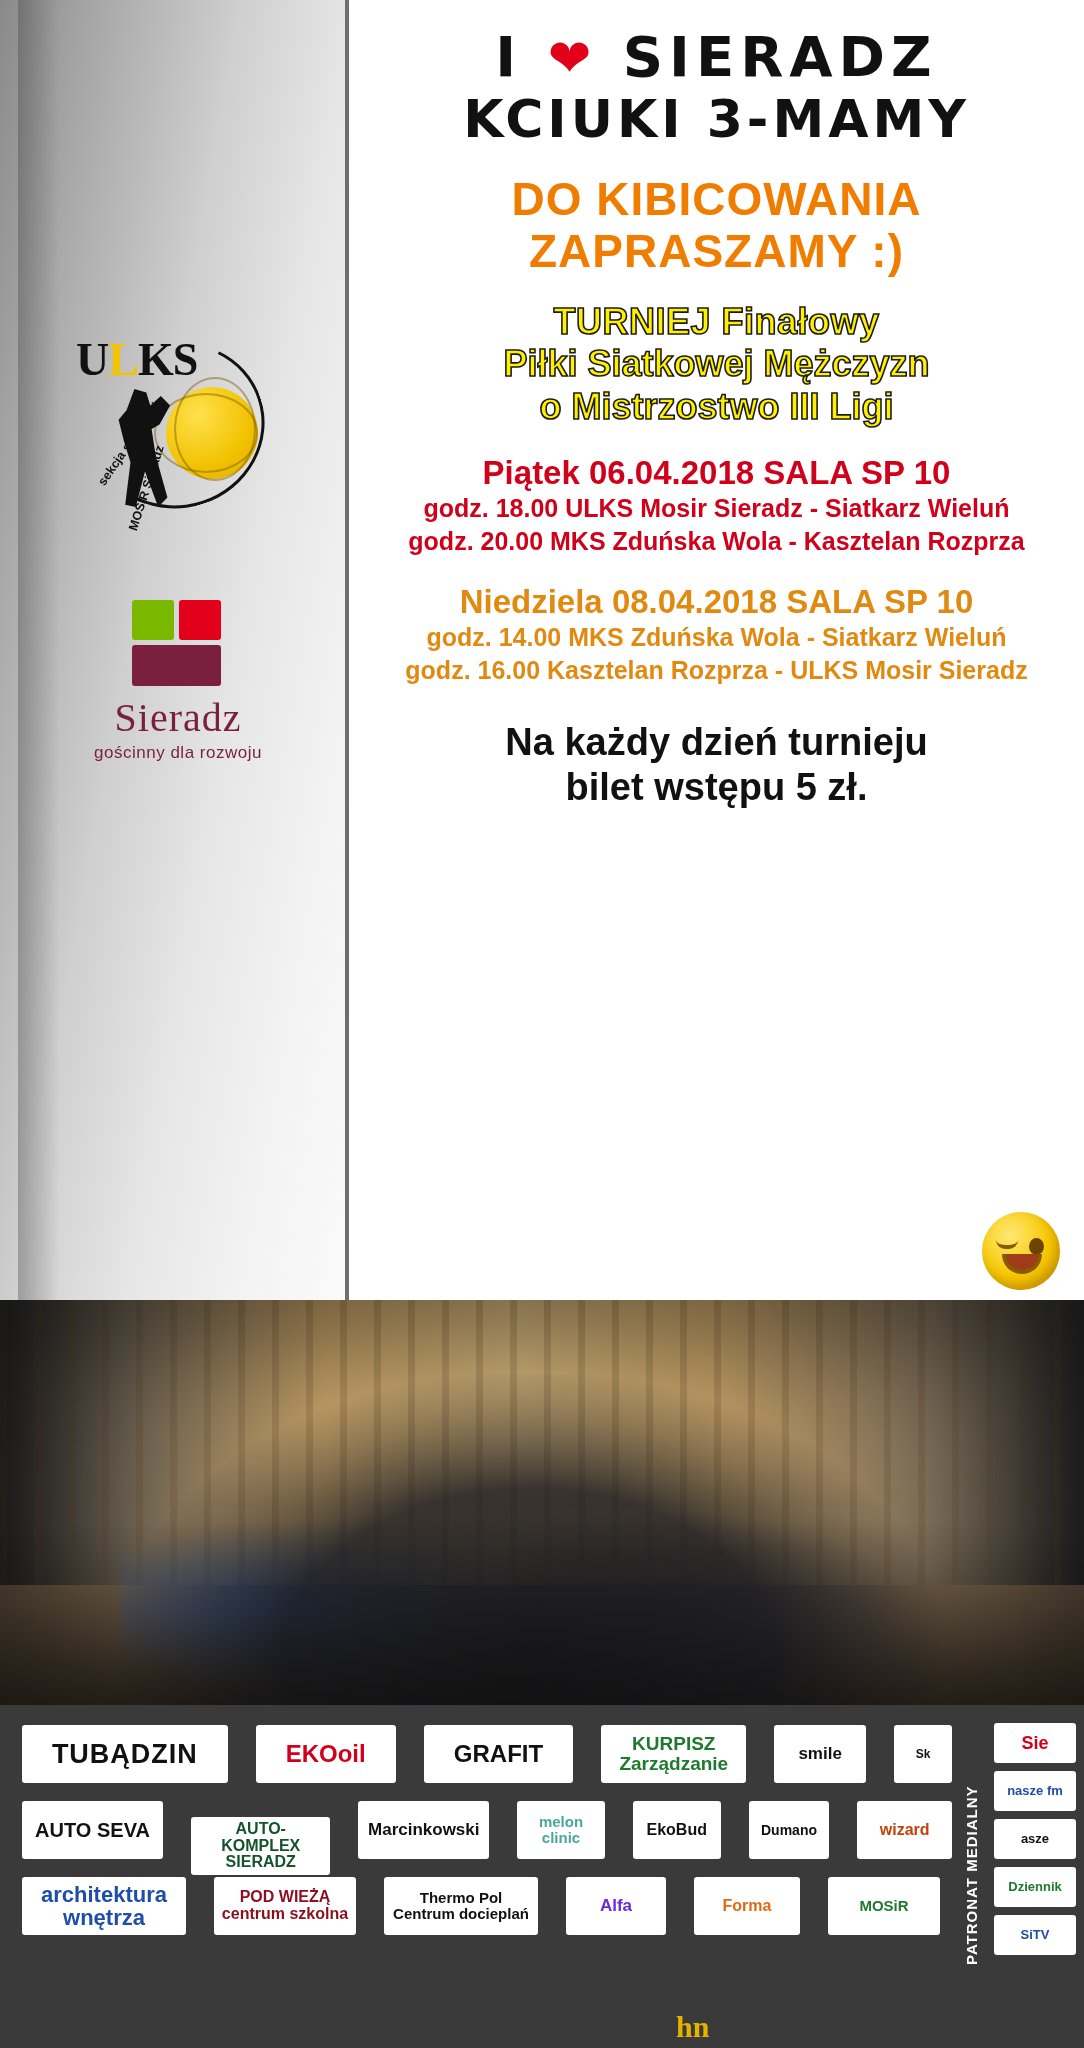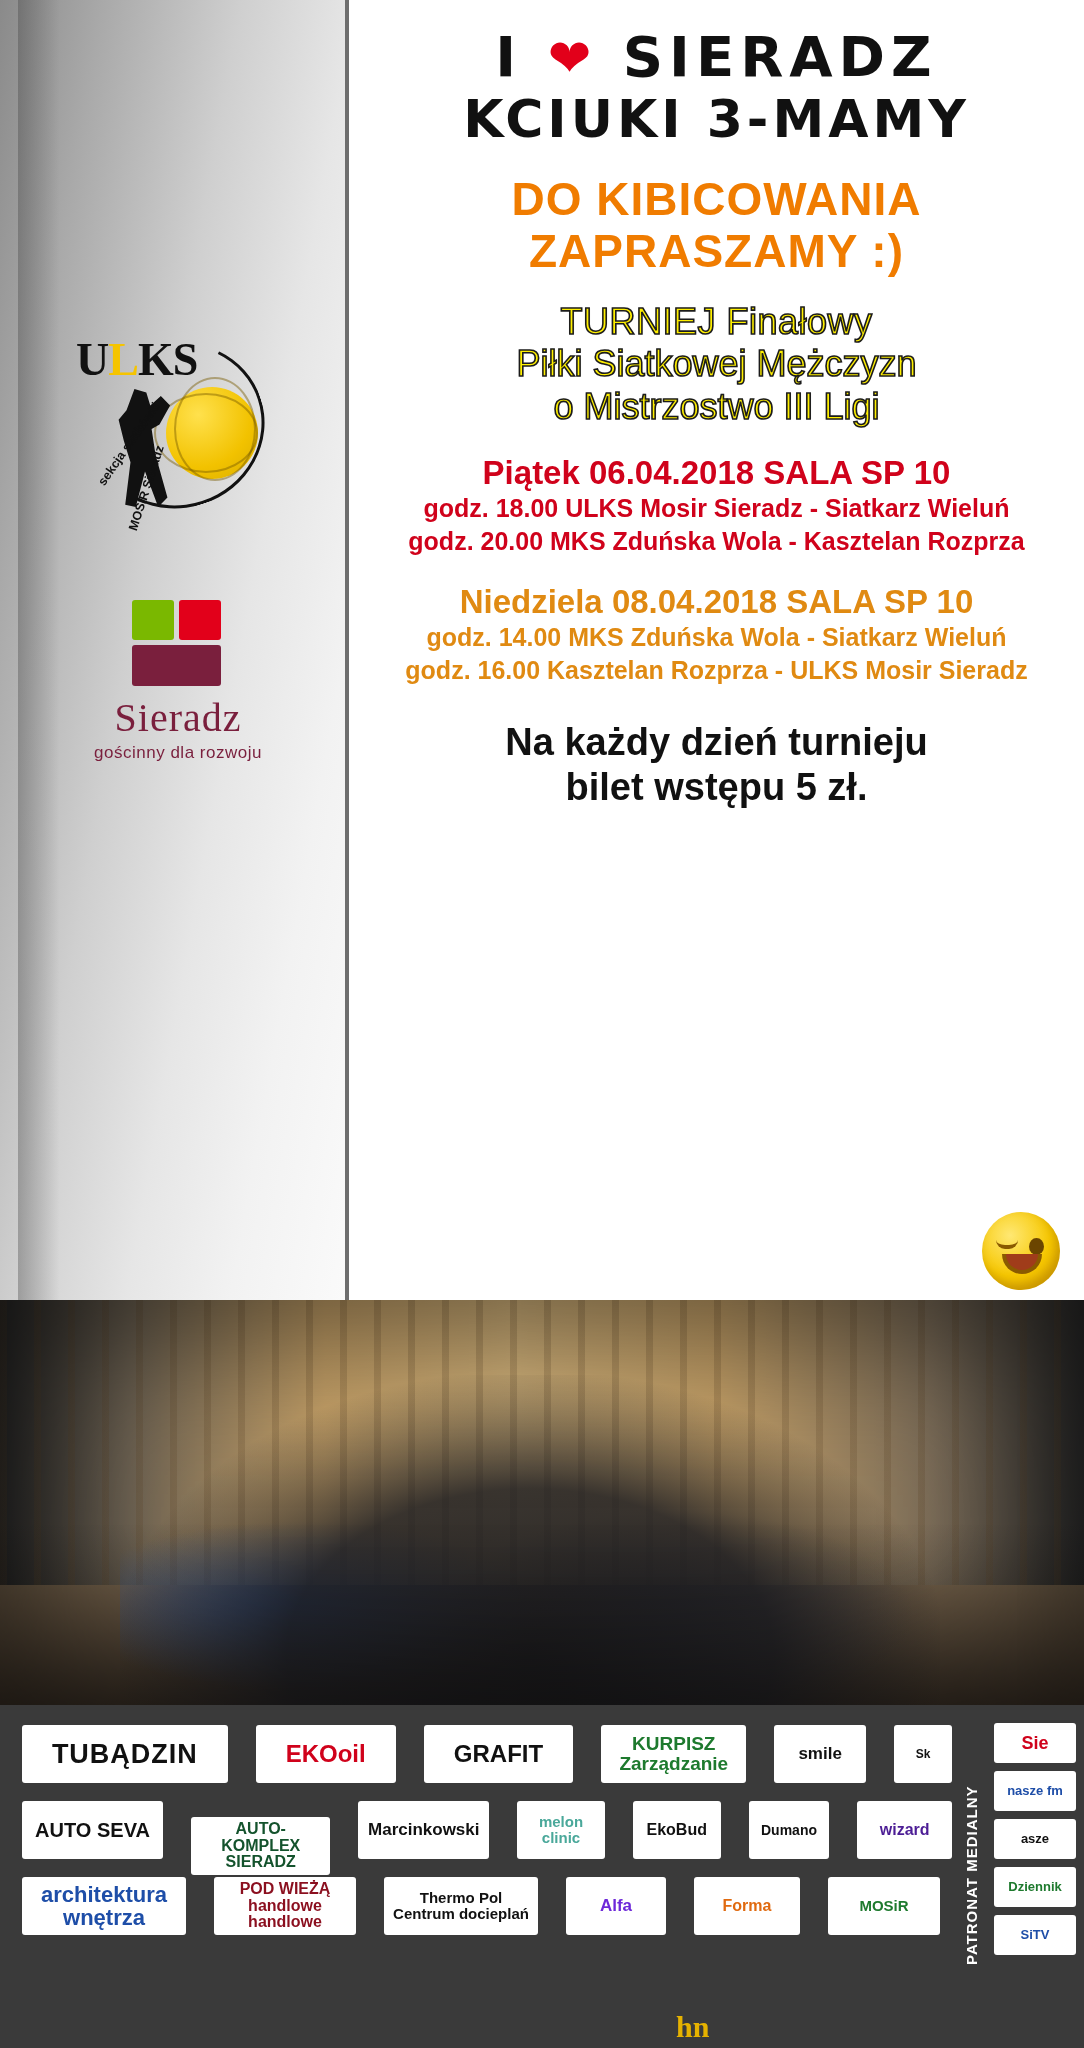--- a/index.html
+++ b/index.html
@@ -166,21 +166,21 @@
     margin-top: 26px;
     font-family: "Liberation Sans", sans-serif;
     font-weight: bold;
     font-size: 46px;
     color: #f07c00;
     line-height: 1.12;
     letter-spacing: 1px;
   }
   .tournament {
     margin-top: 24px;
-    font-weight: normal;
+    font-weight: bold;
     font-size: 36px;
     color: #fff000;
     -webkit-text-stroke: 1.6px #1b1b1b;
     text-shadow: 0 0 1px #1b1b1b;
     line-height: 1.18;
   }
   .tournament .ln1 { letter-spacing: 0.5px; }
 
   .day-block { margin-top: 26px; }
   .day-head {
@@ -309,21 +309,21 @@
   .t-kurpisz  { width: 145px; font-size: 19px; color: #1e7a2e; }
   .t-smile    { width: 92px; font-size: 17px; }
   .t-small1   { width: 58px; font-size: 12px; }
 
   .t-autoseva { width: 162px; font-size: 20px; }
   .t-autokompleks { width: 160px; font-size: 16px; color: #14532d; margin-top: 32px; }
   .t-marcin   { width: 150px; font-size: 17px; }
   .t-melon    { width: 100px; font-size: 15px; color: #4aa89a; }
   .t-ekobud   { width: 100px; font-size: 16px; }
   .t-dumano   { width: 92px; font-size: 14px; }
-  .t-wizard   { width: 108px; font-size: 16px; color: #4c1d95; }
+  .t-wizard   { width: 108px; font-size: 16px; color: #c2410c; }
 
   .t-arch     { width: 164px; font-size: 22px; color: #1e4ea8; }
   .t-wieza    { width: 142px; font-size: 16px; color: #8b0f1f; }
   .t-thermo   { width: 154px; font-size: 15px; }
   .t-alfa     { width: 100px; font-size: 17px; color: #6d28d9; }
   .t-forma    { width: 106px; font-size: 16px; color: #e06a10; }
   .t-mosa     { width: 112px; font-size: 15px; color: #1e7a2e; }
 
   .patronat {
     position: absolute;
@@ -471,21 +471,21 @@
         <div class="tile t-autokompleks">AUTO-KOMPLEX SIERADZ</div>
         <div class="tile t-marcin">Marcinkowski</div>
         <div class="tile t-melon">melon clinic</div>
         <div class="tile t-ekobud">EkoBud</div>
         <div class="tile t-dumano">Dumano</div>
         <div class="tile t-wizard">wizard</div>
       </div>
 
       <div class="srow">
         <div class="tile t-arch">architektura wnętrza</div>
-        <div class="tile t-wieza">POD WIEŻĄ handlowe handlowe</div>
+        <div class="tile t-wieza">POD WIEŻĄ centrum szkolna</div>
         <div class="tile t-thermo">Thermo Pol Centrum docieplań</div>
         <div class="tile t-alfa">Alfa</div>
         <div class="tile t-forma">Forma</div>
         <div class="tile t-mosa">MOSiR</div>
       </div>
     </div>
 
     <div class="patronat">PATRONAT MEDIALNY</div>
 
     <div class="media-col">

